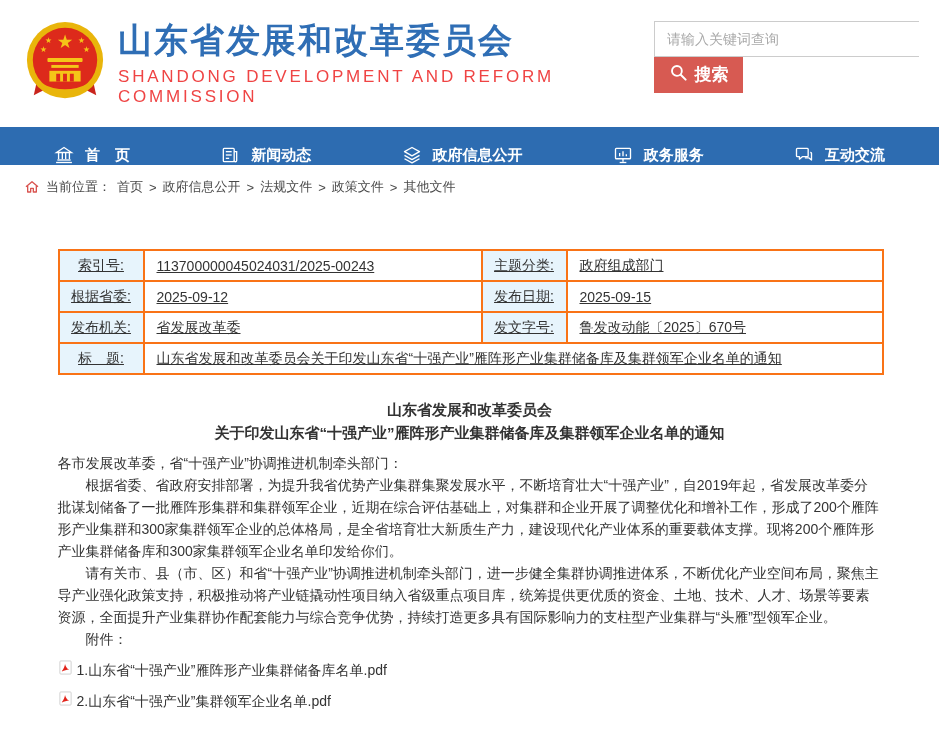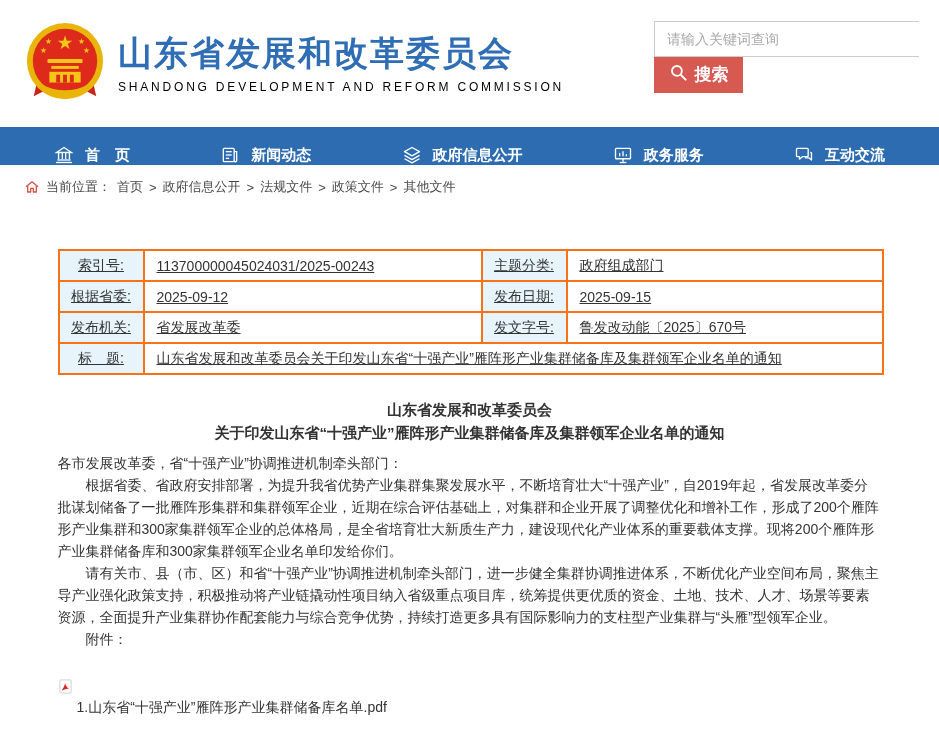--- a/index.html
+++ b/index.html
@@ -5,21 +5,21 @@
   * { box-sizing: border-box; margin: 0; padding: 0; }
   body { font-family: "Liberation Sans", "DejaVu Sans", sans-serif; background: #fff; }
   .page { width: 939px; height: 729px; background: #fff; overflow: hidden; position: relative; }
 
   
   .site-header { height: 127px; display: flex; align-items: center; justify-content: space-between; padding: 0 20px 0 24px; background: #fff; }
   .logo-area { display: flex; align-items: center; gap: 12px; }
   .emblem { width: 82px; height: 84px; flex: 0 0 auto; }
   .titles { padding-top: 2px; }
   .site-title { font-size: 34px; font-weight: bold; color: #2f6eb5; letter-spacing: 2px; line-height: 1.1; }
-  .site-subtitle { font-size: 12px; color: #000000; letter-spacing: 2.8px; margin-top: 7px; }
+  .site-subtitle { font-size: 17px; color: #ef4444; letter-spacing: 2.8px; margin-top: 7px; }
 
   .search-box { display: flex; align-items: stretch; margin-top: -14px; flex-direction: column; }
   .search-input { width: 265px; height: 36px; border: 1px solid #ccc; border-right: none; padding: 0 12px; font-size: 14px; color: #333; outline: none; }
   .search-input::placeholder { color: #a9a9a9; }
   .search-button { width: 89px; height: 36px; background: #d75a52; border: none; color: #fff; font-size: 17px; font-weight: bold; display: flex; align-items: center; justify-content: center; gap: 7px; cursor: pointer; font-family: inherit; }
 
   
   .main-nav { height: 38px; background: #2d6cb1; display: flex; align-items: flex-end; justify-content: space-between; padding: 0 54px; }
   .nav-item { display: flex; align-items: center; gap: 11px; color: #fff; font-size: 15px; font-weight: bold; cursor: pointer; text-decoration: none; }
   .nav-item svg { display: block; }
@@ -37,21 +37,21 @@
   .meta-table td.label { background: #e7f4fc; text-align: center; }
   .meta-table td.value { padding-left: 12px; background: #fff; }
 
   .doc-heading { text-align: center; font-weight: bold; font-size: 15px; color: #333; margin-top: 23px; line-height: 23px; }
 
   .doc-body { margin-top: 8px; font-size: 14px; color: #333; line-height: 22px; }
   .doc-body p { margin: 0; }
   .para-indent { text-indent: 2em; }
 
   .attachment-row { display: flex; align-items: center; gap: 4px; margin-top: 9px; font-size: 14px; color: #333; }
-  .attachment-link { color: #333; text-decoration: none; cursor: pointer; margin-top: 37px; }
+  .attachment-link { color: #333; text-decoration: none; cursor: pointer; }
   .pdf-icon { flex: 0 0 auto; }
 </style>
 </head>
 <body>
 
 <div class="page">
 
   <header class="site-header">
     <div class="logo-area">
       <div class="emblem">

